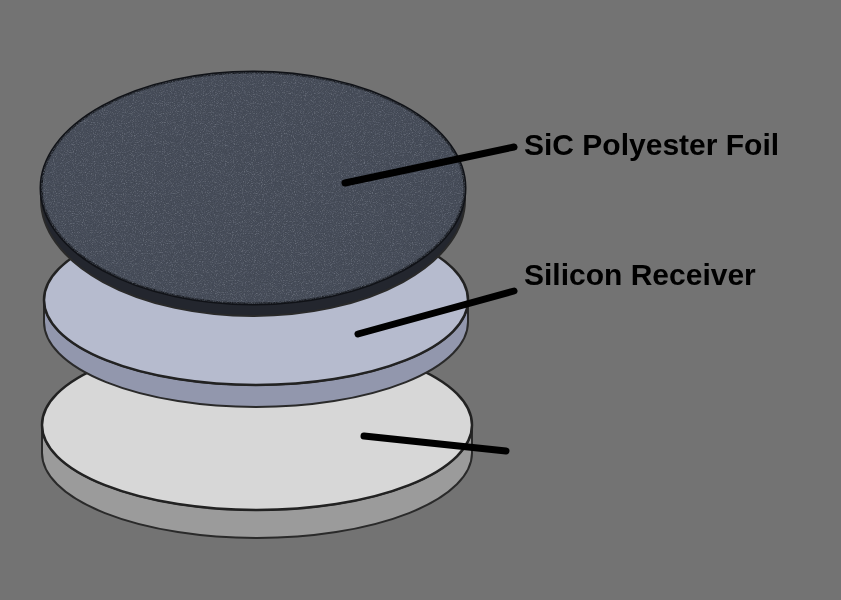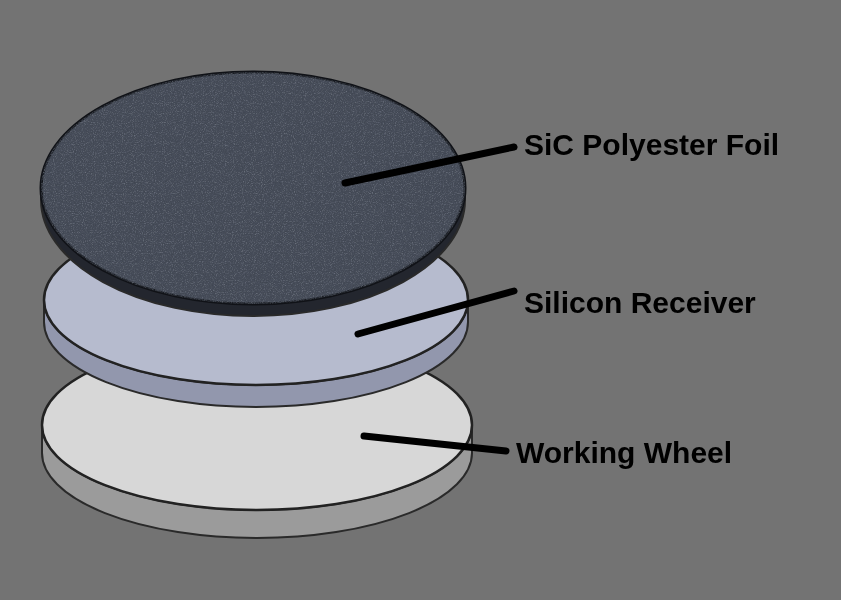--- a/index.html
+++ b/index.html
@@ -28,21 +28,21 @@
   .label {
     position: absolute;
     color: #000000;
     font-weight: 700;
     font-size: 30px;
     line-height: 42px;
     white-space: nowrap;
     font-family: "Liberation Sans", sans-serif;
   }
   .label-sic      { left: 524px; top: 124px; }
-  .label-receiver { left: 524px; top: 282px; }
+  .label-receiver { left: 524px; top: 254px; }
   .label-wheel    { left: 516px; top: 432px; }
 </style>
 </head>
 <body>
 
 <div class="canvas">
 
   <svg class="stack-svg" width="841" height="600" viewBox="0 0 841 600">
     <defs>
       <clipPath id="topFaceClip">
@@ -81,17 +81,14 @@
   </svg>
 
   <div class="label label-sic">
     <div>SiC Polyester Foil</div>
   </div>
 
   <div class="label label-receiver">
     <div>Silicon Receiver</div>
   </div>
 
-  <div class="label label-wheel">
-    <div>Working Wheel</div>
-  </div>
 
 </div>
 
 </body></html>

